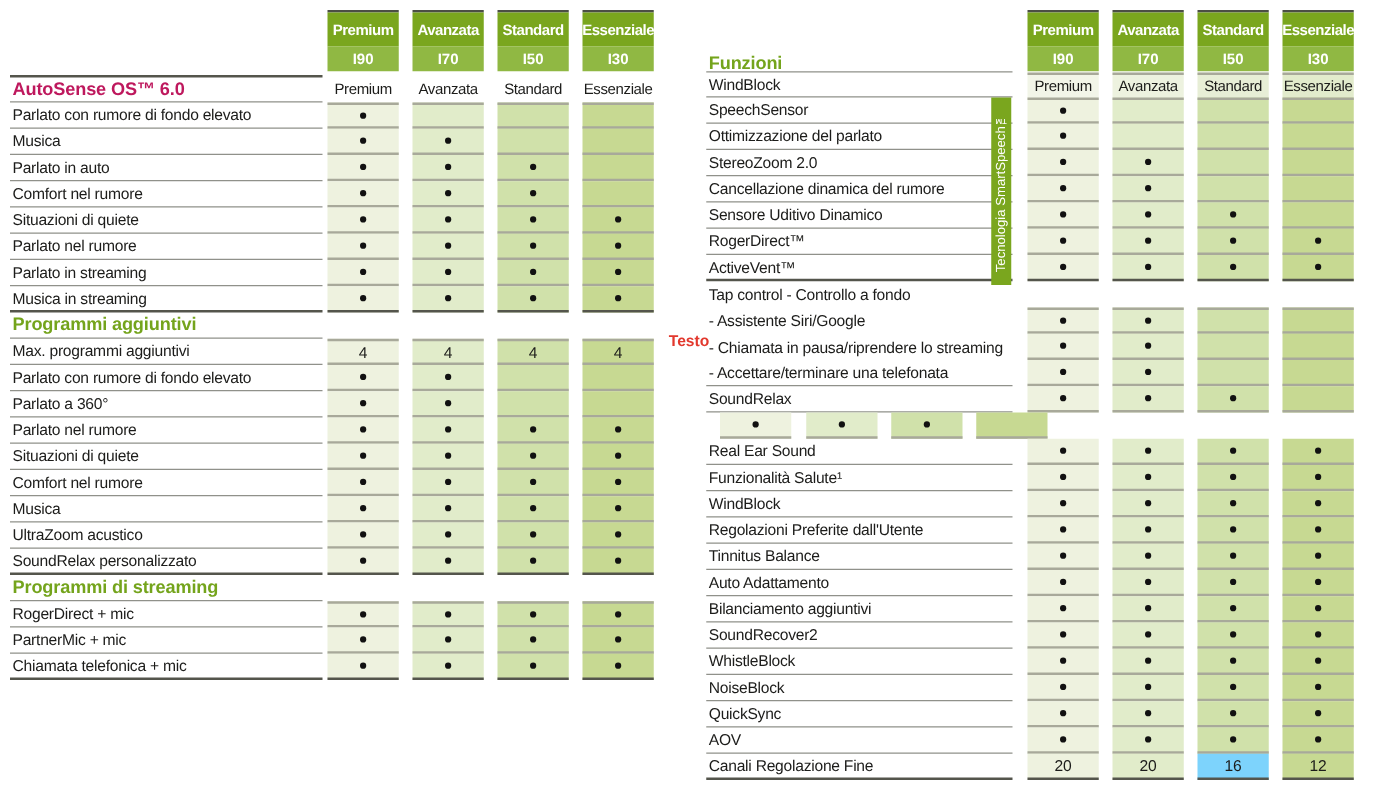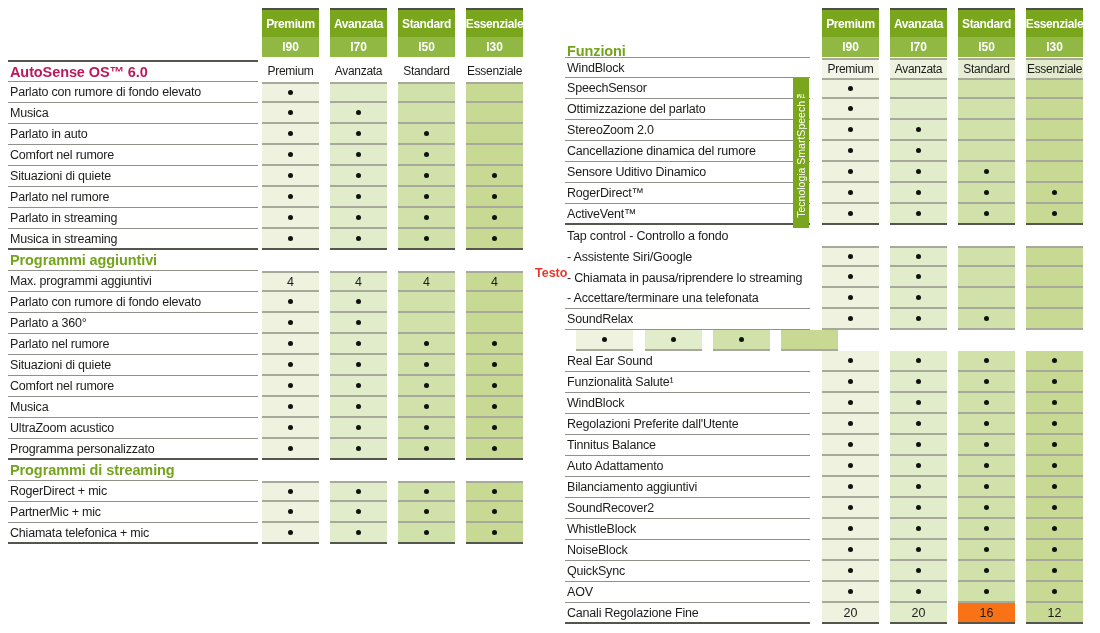--- a/index.html
+++ b/index.html
@@ -298,21 +298,21 @@
         <div class="dot" style="background: rgb(17, 17, 17);"></div>
       </div>
       <div class="cell bsep" style="background: rgb(208, 225, 170);">
         <div class="dot" style="background: rgb(17, 17, 17);"></div>
       </div>
       <div class="cell bsep" style="background: rgb(199, 217, 146);">
         <div class="dot" style="background: rgb(17, 17, 17);"></div>
       </div>
     </div>
     <div class="row t-dots">
-      <div class="label darkline">Programma personalizzato</div>
+      <div class="label darkline">SoundRelax personalizzato</div>
       <div class="cell bdark" style="background: rgb(238, 242, 223);">
         <div class="dot" style="background: rgb(17, 17, 17);"></div>
       </div>
       <div class="cell bdark" style="background: rgb(225, 236, 202);">
         <div class="dot" style="background: rgb(17, 17, 17);"></div>
       </div>
       <div class="cell bdark" style="background: rgb(208, 225, 170);">
         <div class="dot" style="background: rgb(17, 17, 17);"></div>
       </div>
       <div class="cell bdark" style="background: rgb(199, 217, 146);">
@@ -723,18 +723,18 @@
         <div class="dot" style="background: rgb(17, 17, 17);"></div>
       </div>
       <div class="cell bsep" style="background: rgb(199, 217, 146);">
         <div class="dot" style="background: rgb(17, 17, 17);"></div>
       </div>
     </div>
     <div class="row t-text">
       <div class="label darkline">Canali Regolazione Fine</div>
       <div class="cell bdark" style="background: rgb(238, 242, 223);">20</div>
       <div class="cell bdark" style="background: rgb(225, 236, 202);">20</div>
-      <div class="cell bdark" style="background: #f97316;">16</div>
+      <div class="cell bdark" style="background: #7dd3fc;">16</div>
       <div class="cell bdark" style="background: rgb(199, 217, 146);">12</div>
     </div>
   </div>
 
 <span id="annotation" style="color: rgb(226, 56, 45);">Testo</span>
 
 </body></html>

